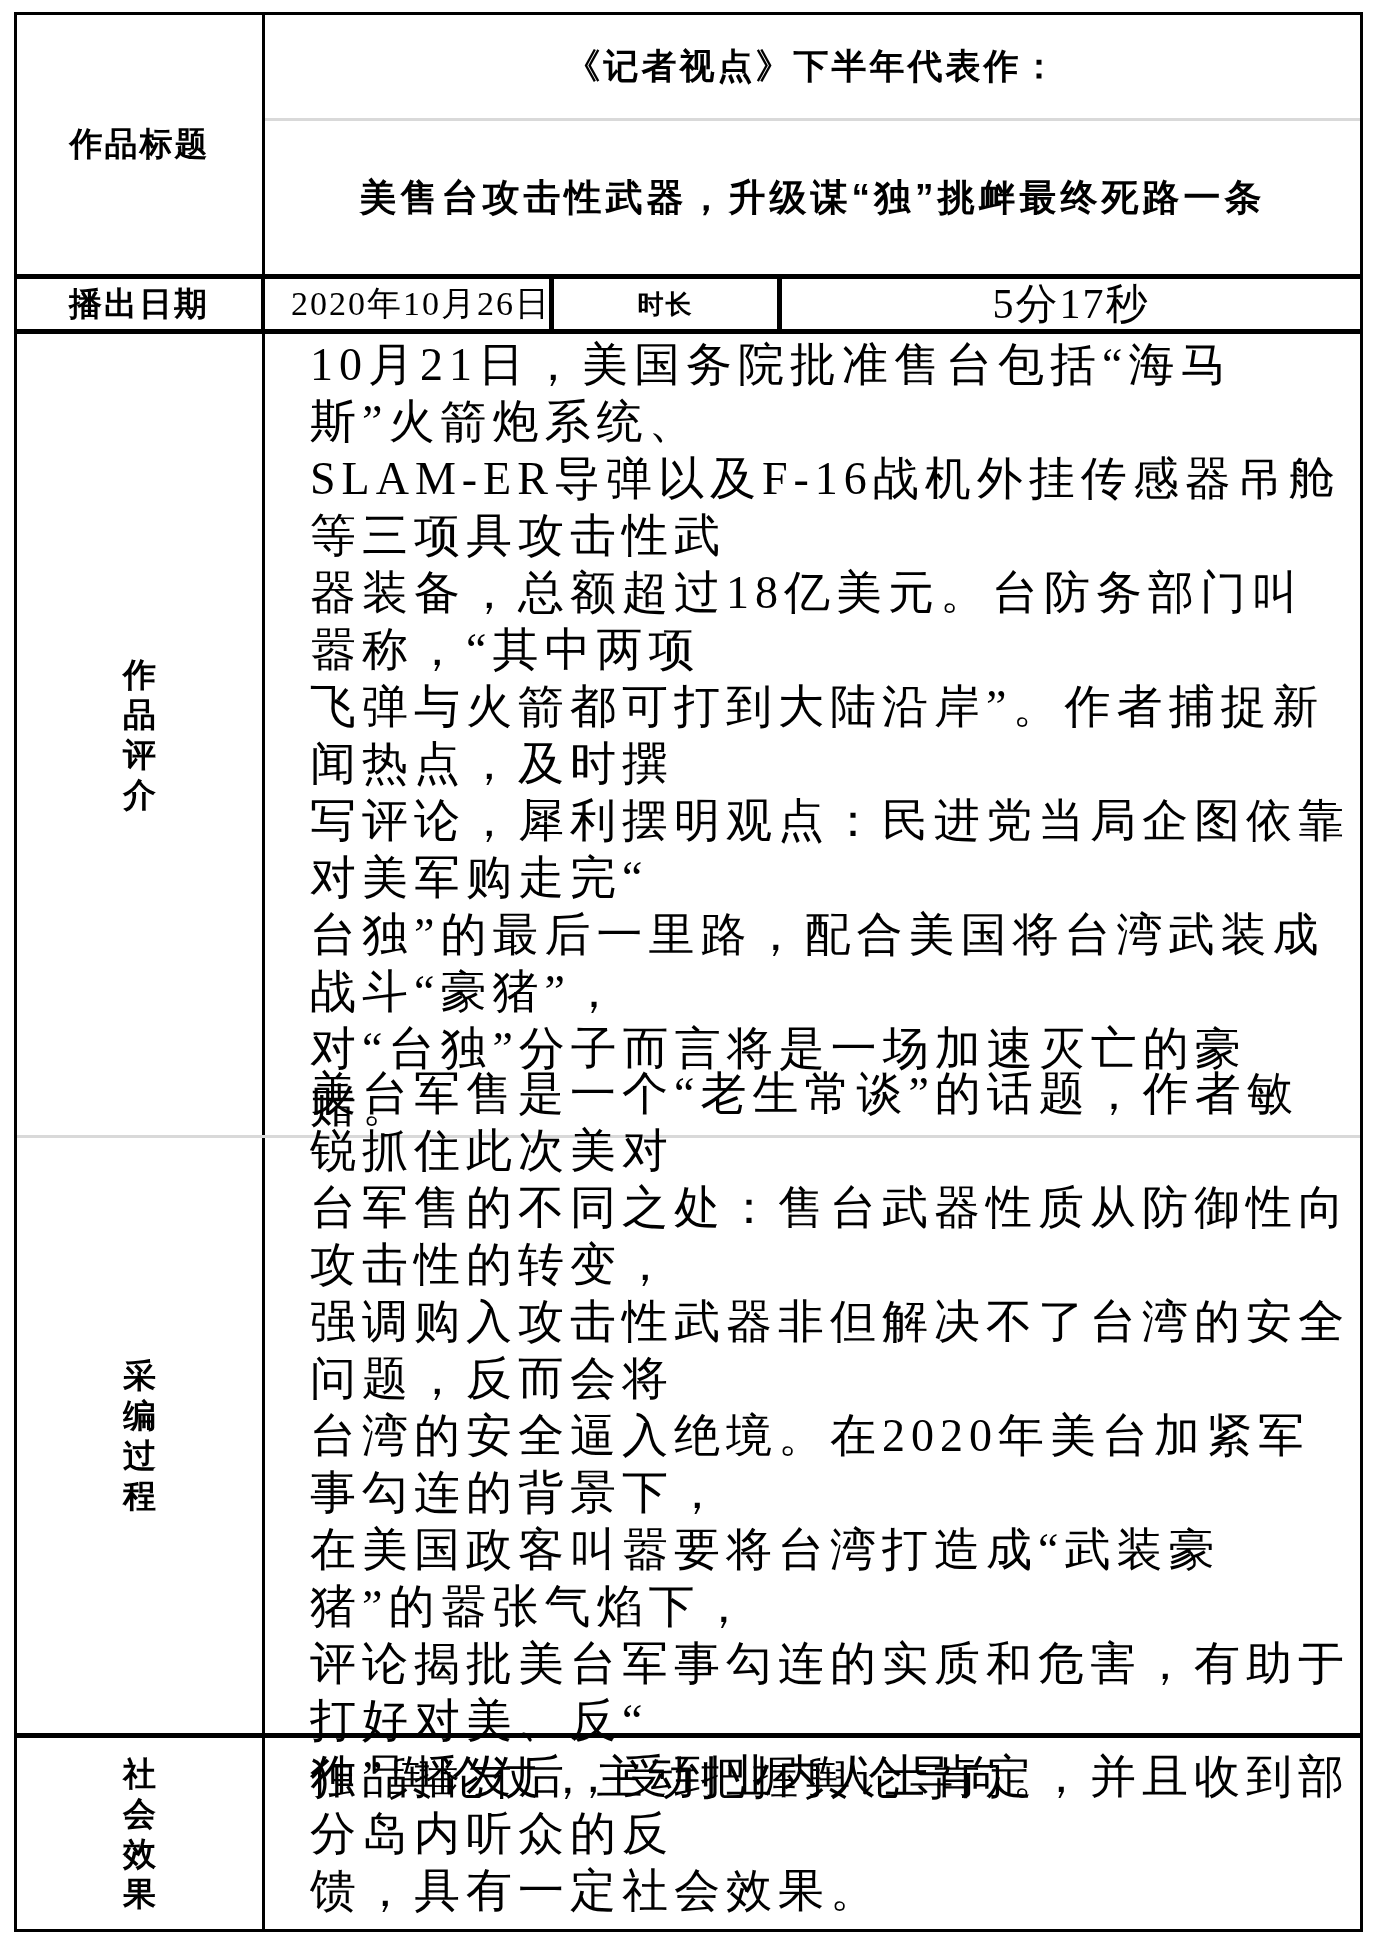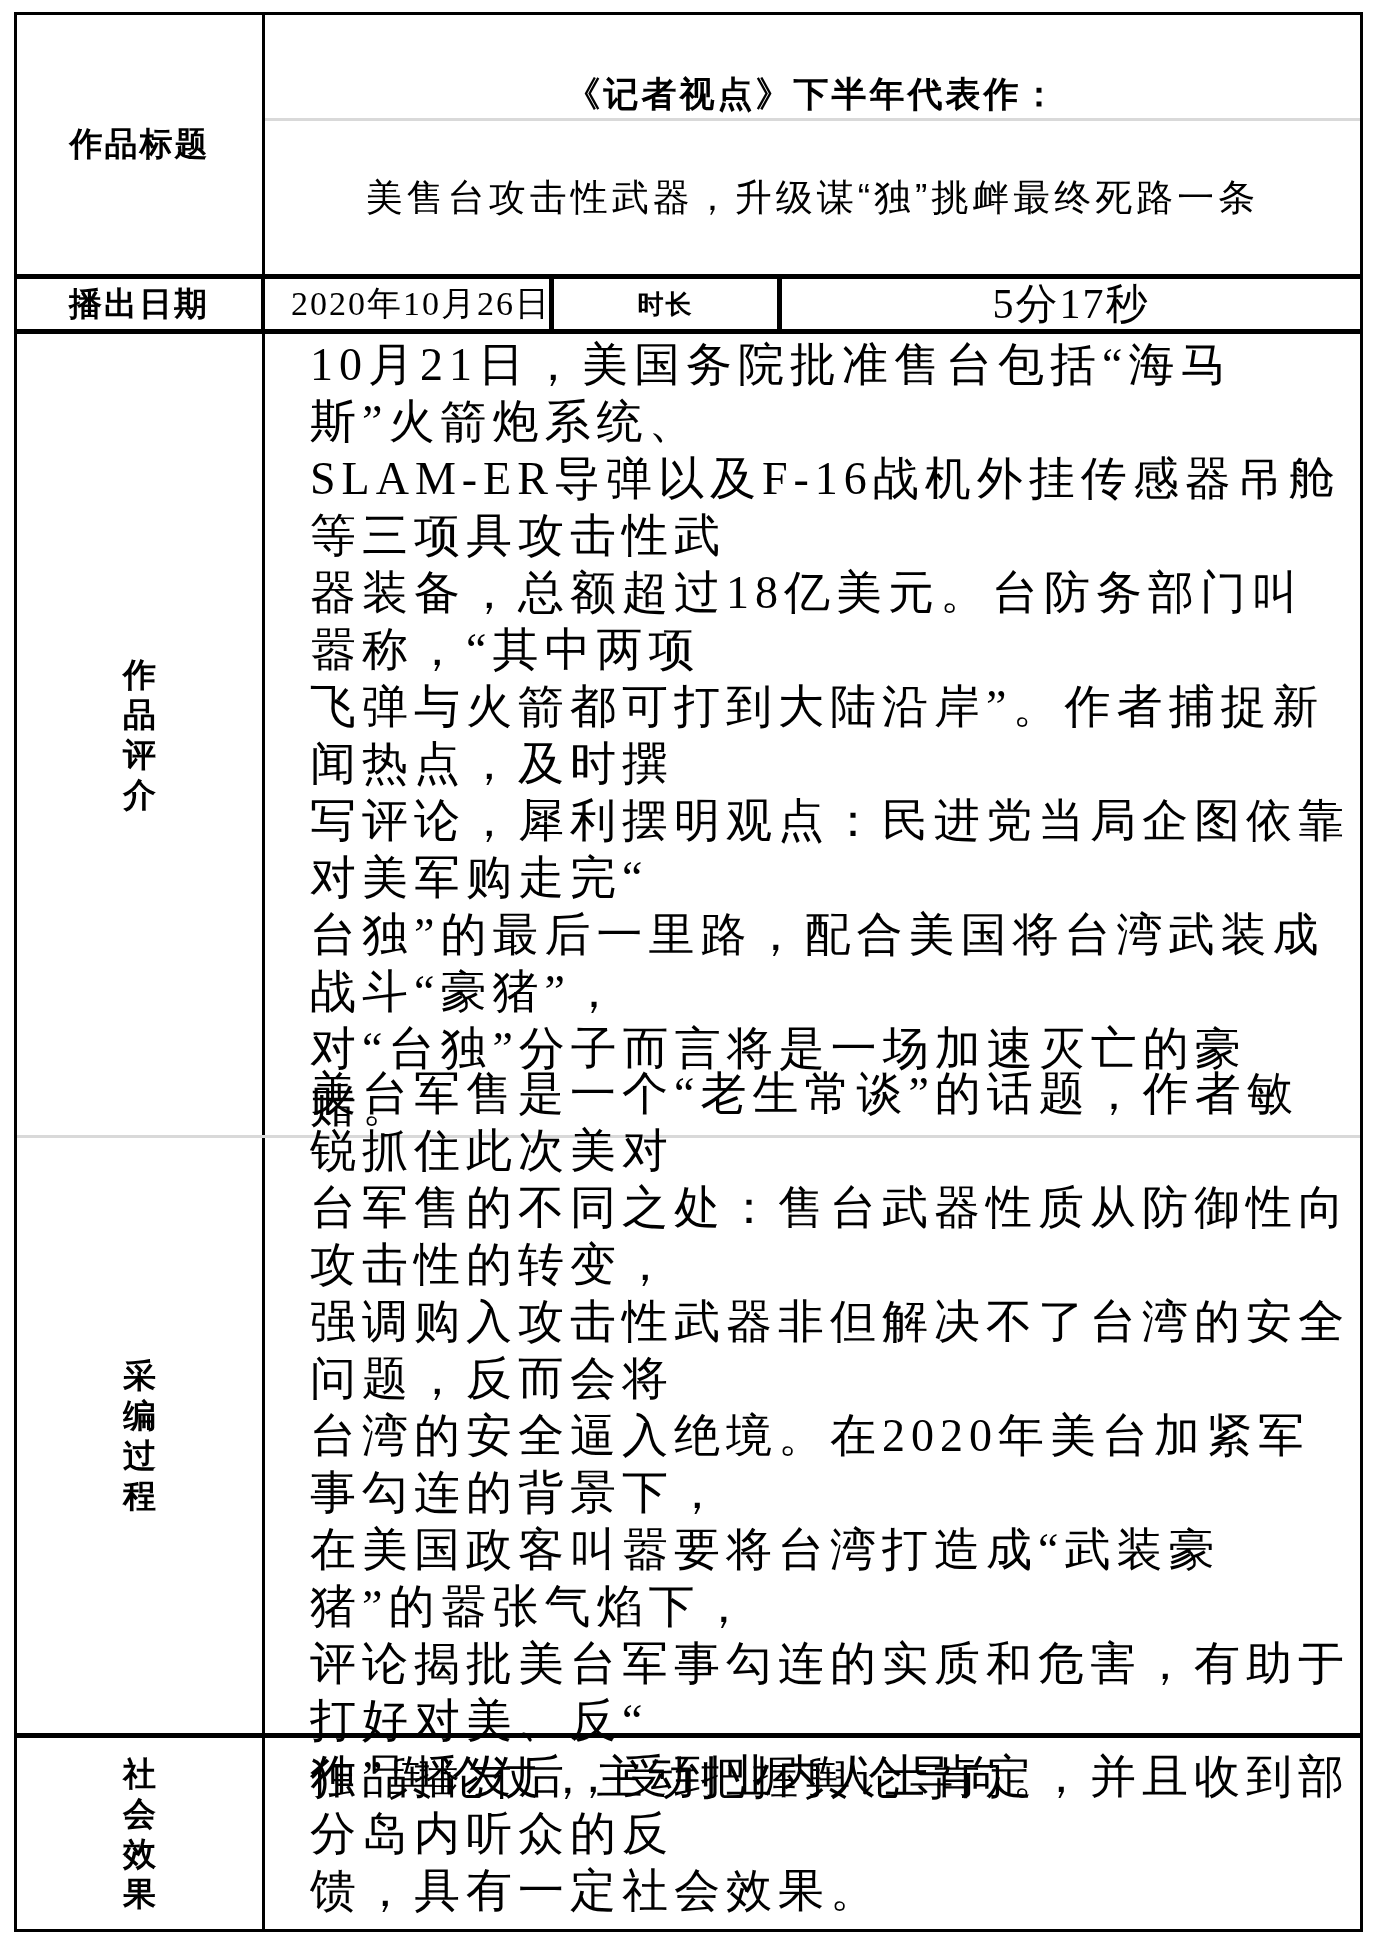--- a/index.html
+++ b/index.html
@@ -31,26 +31,26 @@
     font-weight:bold; font-size:33px; line-height:40px;
     white-space:pre-line; text-align:center;
   }
 
   
   .row-title { height:259px; flex:0 0 259px; }
   .title-stack { flex:1; display:flex; flex-direction:column; min-width:0; }
   .title-sub1 {
     height:106px; flex:0 0 106px; box-sizing:border-box;
     border-bottom:3px solid var(--grid_light,#d9d9d9);
-    display:flex; align-items:flex-end; justify-content:center;
+    display:flex; align-items:center; justify-content:center;
     font-weight:bold; font-size:35px; letter-spacing:3px; white-space:nowrap;
   }
   .title-sub2 {
     flex:1; display:flex; align-items:center; justify-content:center;
-    font-weight:normal; font-size:37px; letter-spacing:4px; white-space:nowrap;
+    font-weight:bold; font-size:37px; letter-spacing:4px; white-space:nowrap;
     font-family:"Liberation Sans","DejaVu Sans",sans-serif;
   }
 
   
   .row-meta {
     height:60px; flex:0 0 60px;
     border-top:5px solid var(--ink,#000);
     border-bottom:5px solid var(--ink,#000);
   }
   .row-meta .label-col { border-right:4px solid var(--ink,#000); }

